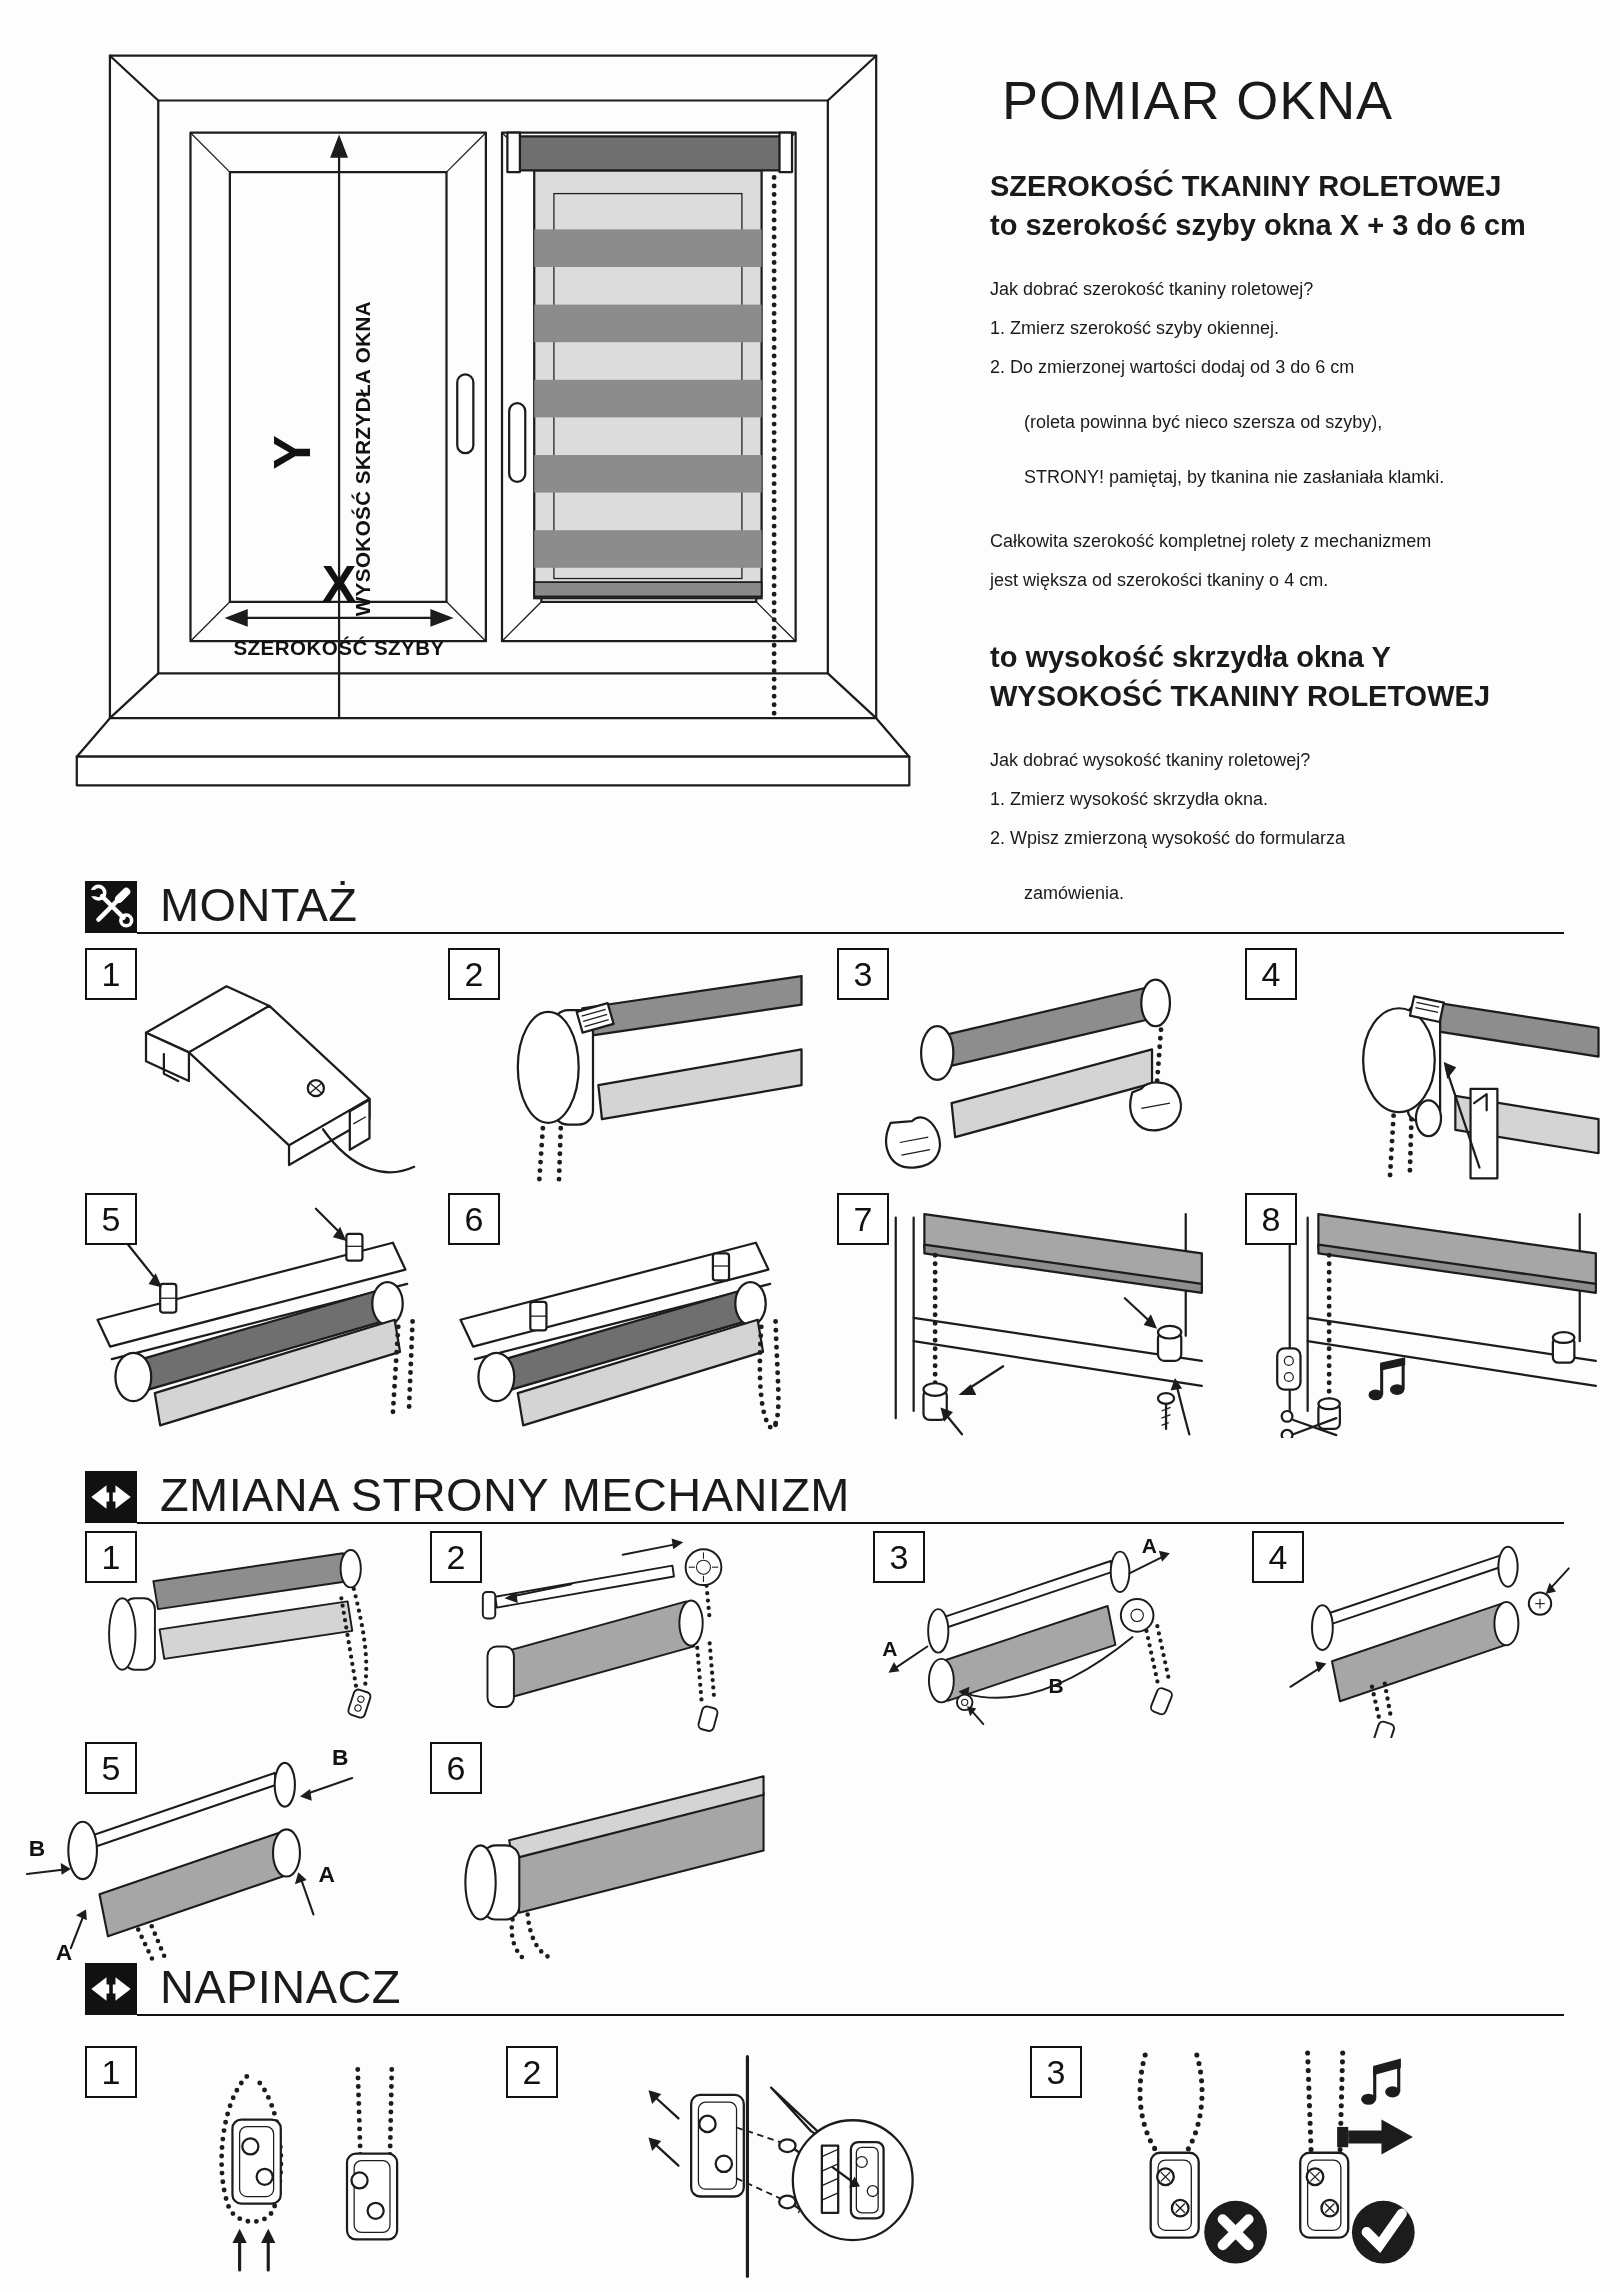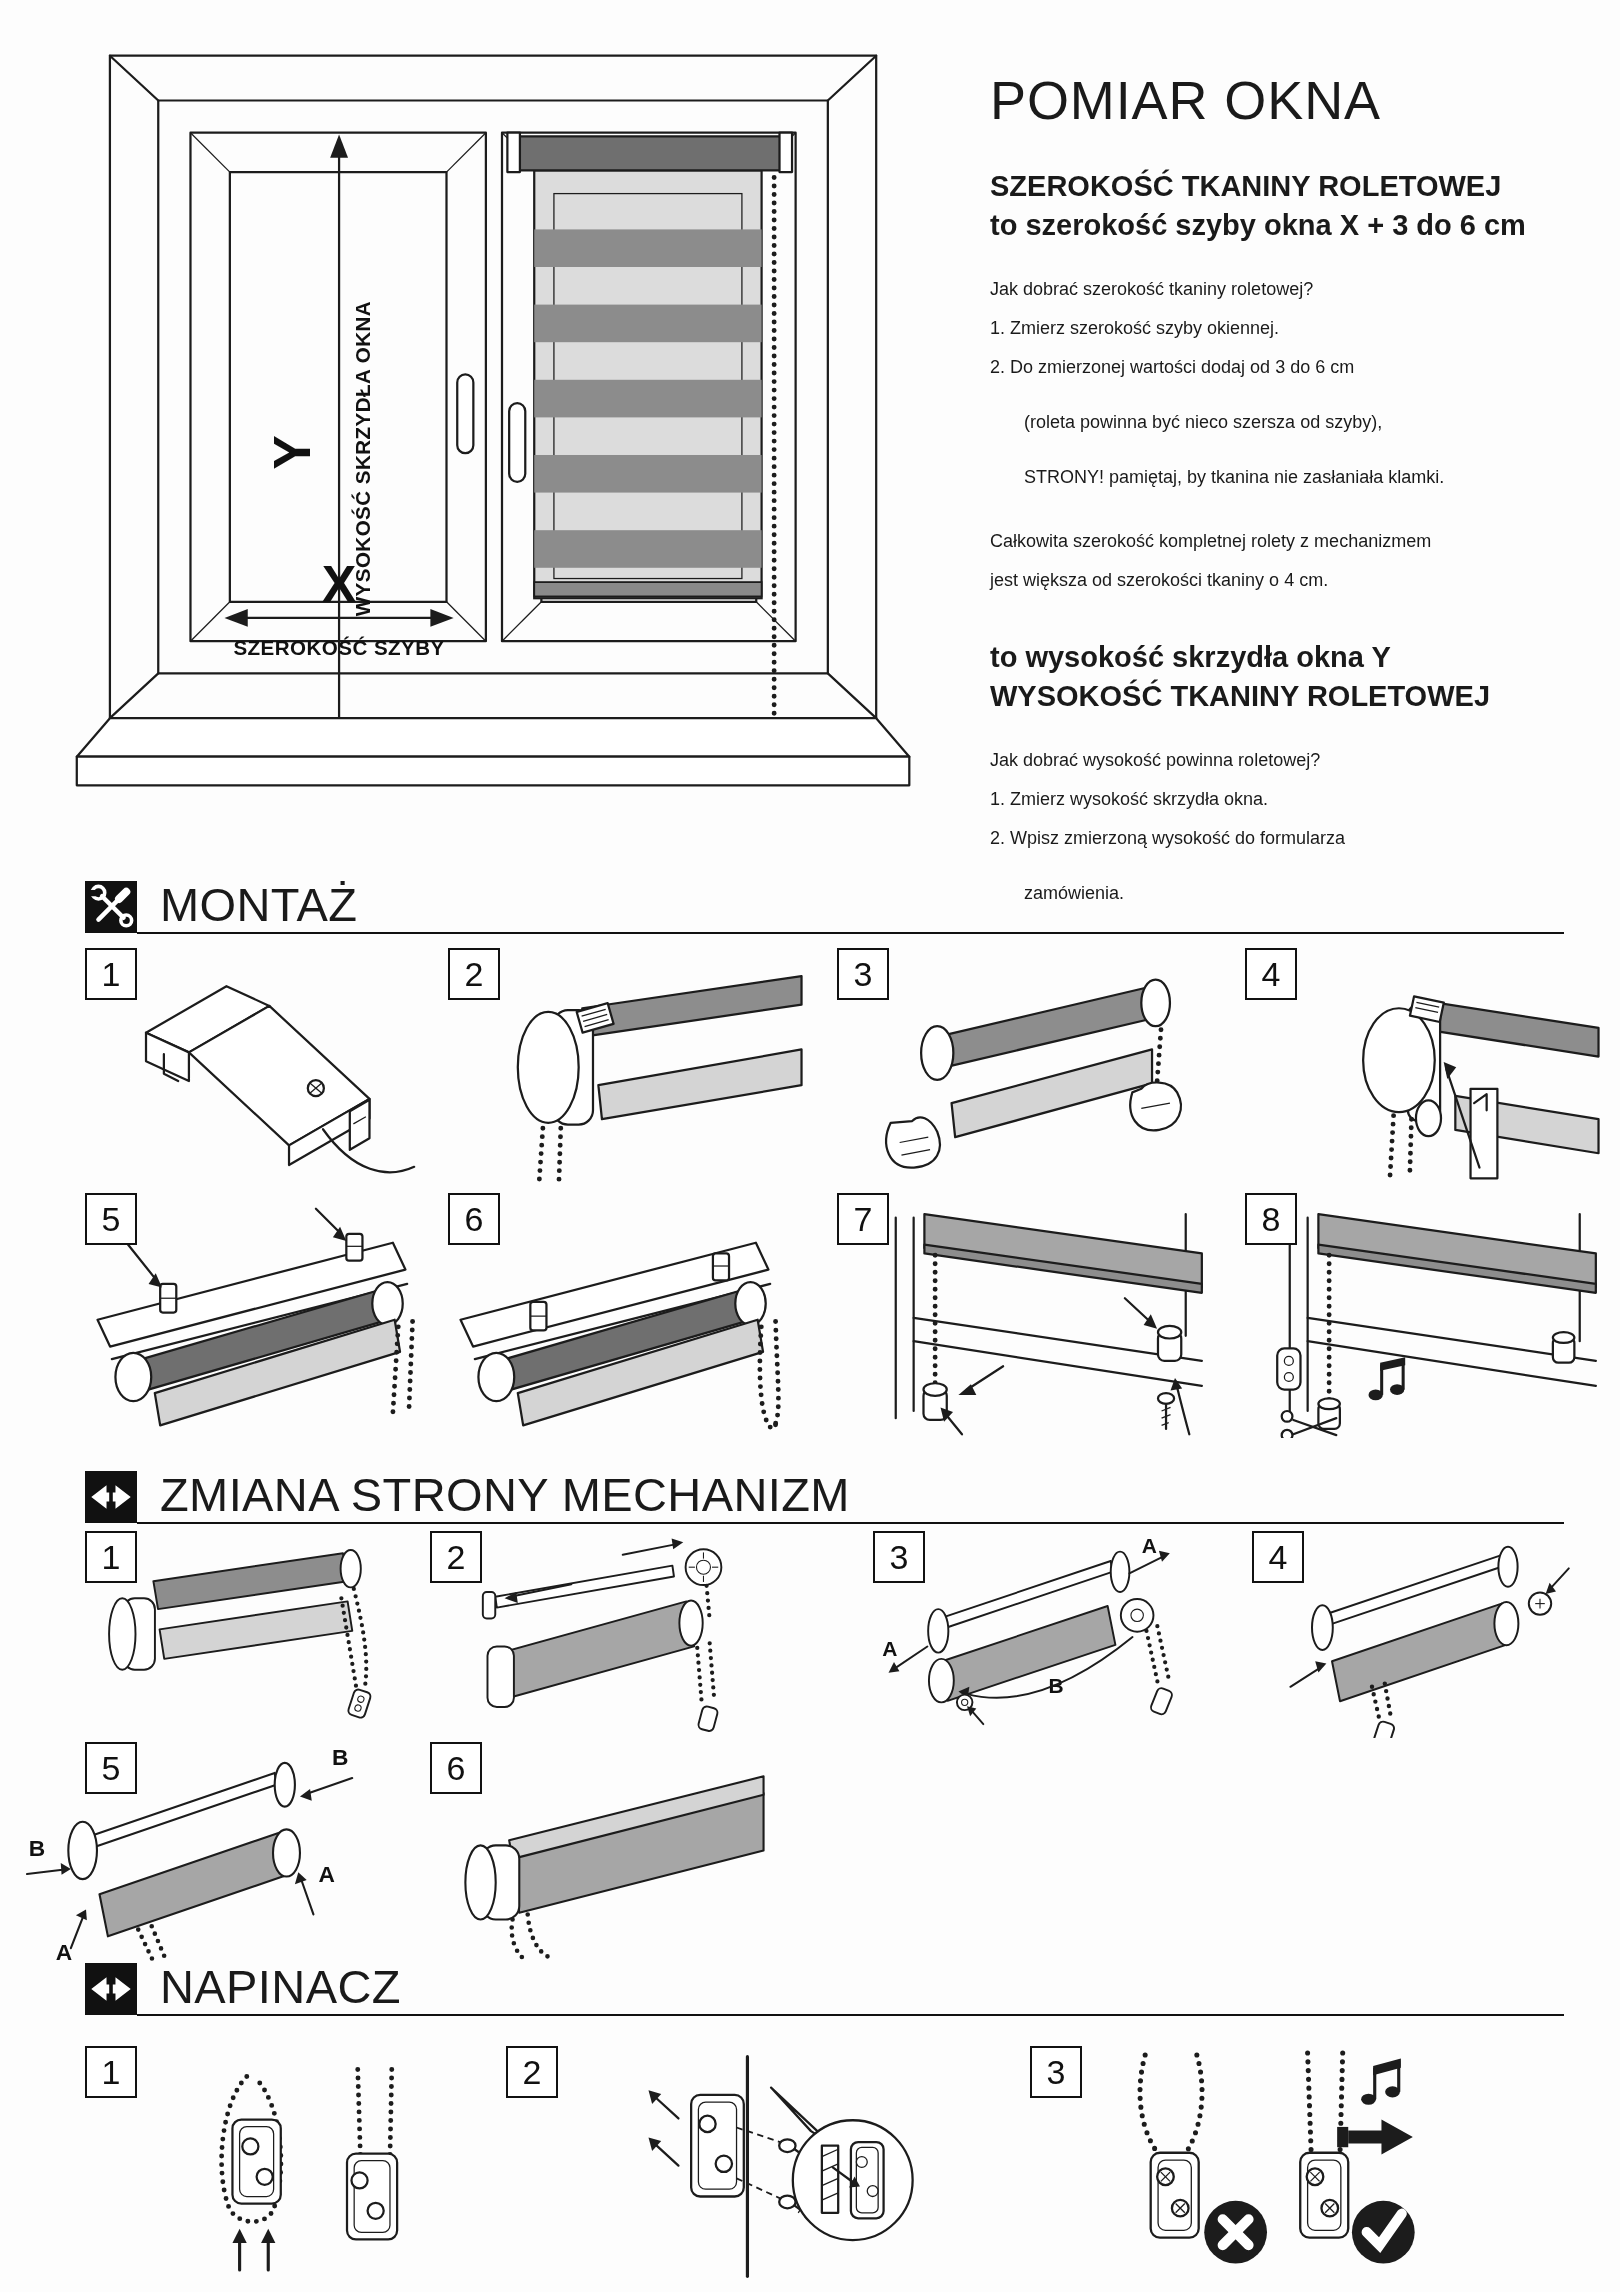--- a/index.html
+++ b/index.html
@@ -2,21 +2,21 @@
 <html style="font-size:14.3px"><head>
 <meta charset="utf-8">
 <style>
   html,body{margin:0;padding:0;background:#e8e8e8;}
   #page{position:relative;width:1620px;height:2293px;background:#fdfdfd;overflow:hidden;
         font-family:"Liberation Sans",sans-serif;color:#1a1a1a;}
   .abs{position:absolute;}
 
   
   #measure-col{position:absolute;left:990px;top:70px;width:618px;}
-  .m-title{font-size:54px;font-weight:400;letter-spacing:0.9px;line-height:61px;margin-bottom:36px;}
+  .m-title{font-size:54px;font-weight:400;letter-spacing:0.9px;line-height:61px;margin-bottom:36px;margin-left:12px;}
   .m-h{font-size:29px;font-weight:700;line-height:39px;}
   .m-p{font-size:18px;line-height:39px;}
   .indent{padding-left:34px;margin-top:16px;}
   .gap28{height:25px;} .gap42{height:38px;}
 
   
   .sec{position:absolute;display:flex;align-items:center;gap:23px;height:52px;}
   .sec-icon{width:52px;height:52px;background:#111;flex:none;display:flex;align-items:center;justify-content:center;}
   .sec-title{font-size:47px;font-weight:400;color:#1a1a1a;letter-spacing:0.4px;white-space:nowrap;transform:translateY(-2.7px);}
   .sec-rule{position:absolute;left:137px;right:56px;border-top:2.2px solid #111;}
@@ -119,21 +119,21 @@
     <div class="m-p">2. Do zmierzonej wartości dodaj od 3 do 6 cm</div>
     <div class="m-p indent">(roleta powinna być nieco szersza od szyby),</div>
     <div class="m-p indent">STRONY! pamiętaj, by tkanina nie zasłaniała klamki.</div>
     <div class="gap28"></div>
     <div class="m-p">Całkowita szerokość kompletnej rolety z mechanizmem</div>
     <div class="m-p">jest większa od szerokości tkaniny o 4 cm.</div>
     <div class="gap42"></div>
     <div class="m-h">to wysokość skrzydła okna Y</div>
     <div class="m-h">WYSOKOŚĆ TKANINY ROLETOWEJ</div>
     <div class="gap28"></div>
-    <div class="m-p">Jak dobrać wysokość powinna roletowej?</div>
+    <div class="m-p">Jak dobrać wysokość tkaniny roletowej?</div>
     <div class="m-p">1. Zmierz wysokość skrzydła okna.</div>
     <div class="m-p">2. Wpisz zmierzoną wysokość do formularza</div>
     <div class="m-p indent">zamówienia.</div>
   </div>
 
   <div class="sec" style="left:85px;top:881px">
     <div class="sec-icon">
       <svg width="52" height="52" viewBox="0 0 58 58">
         <line x1="15" y1="43" x2="38" y2="20" class="wht" stroke-width="5"></line>
         <line x1="38" y1="20" x2="46" y2="12" class="wht" stroke-width="9"></line>

